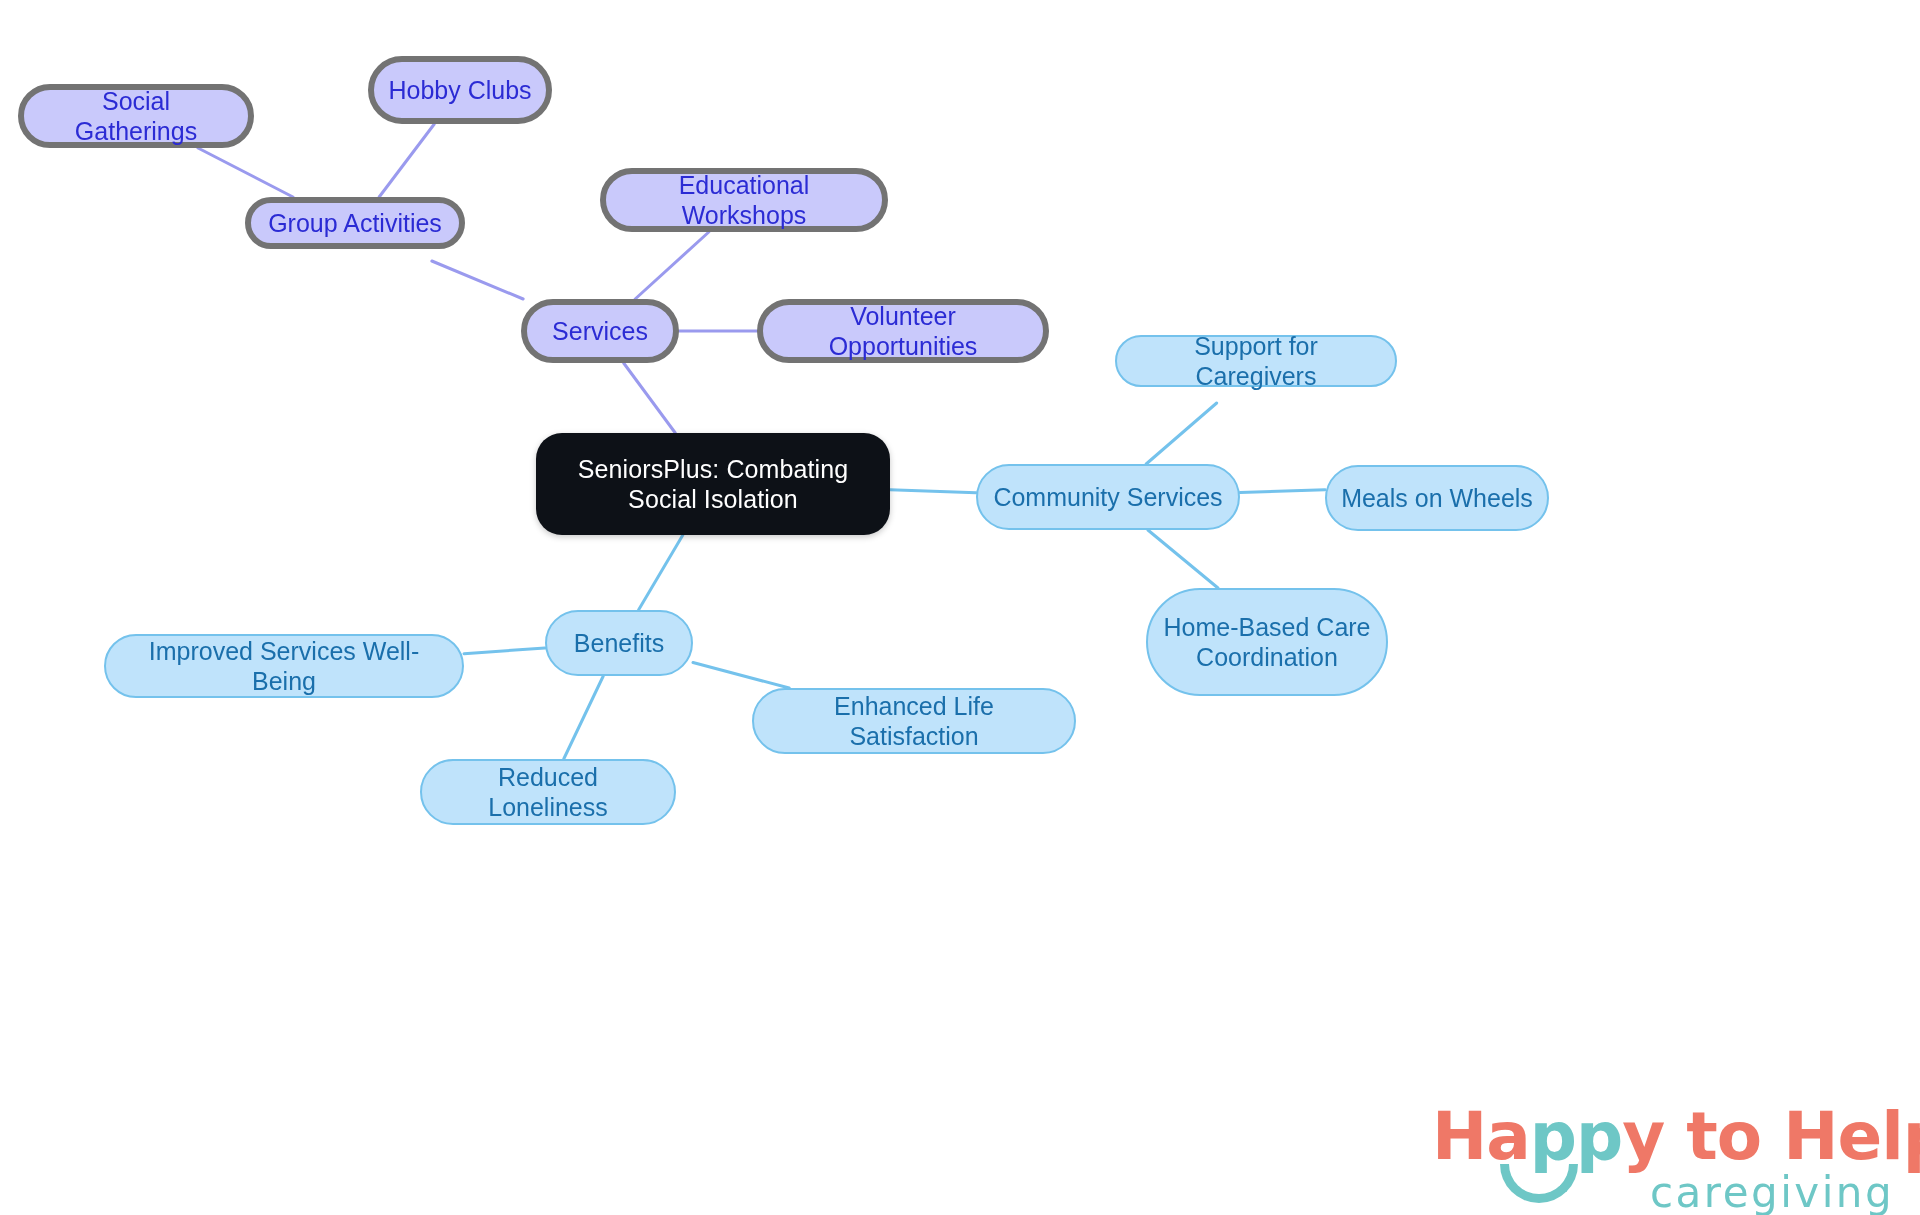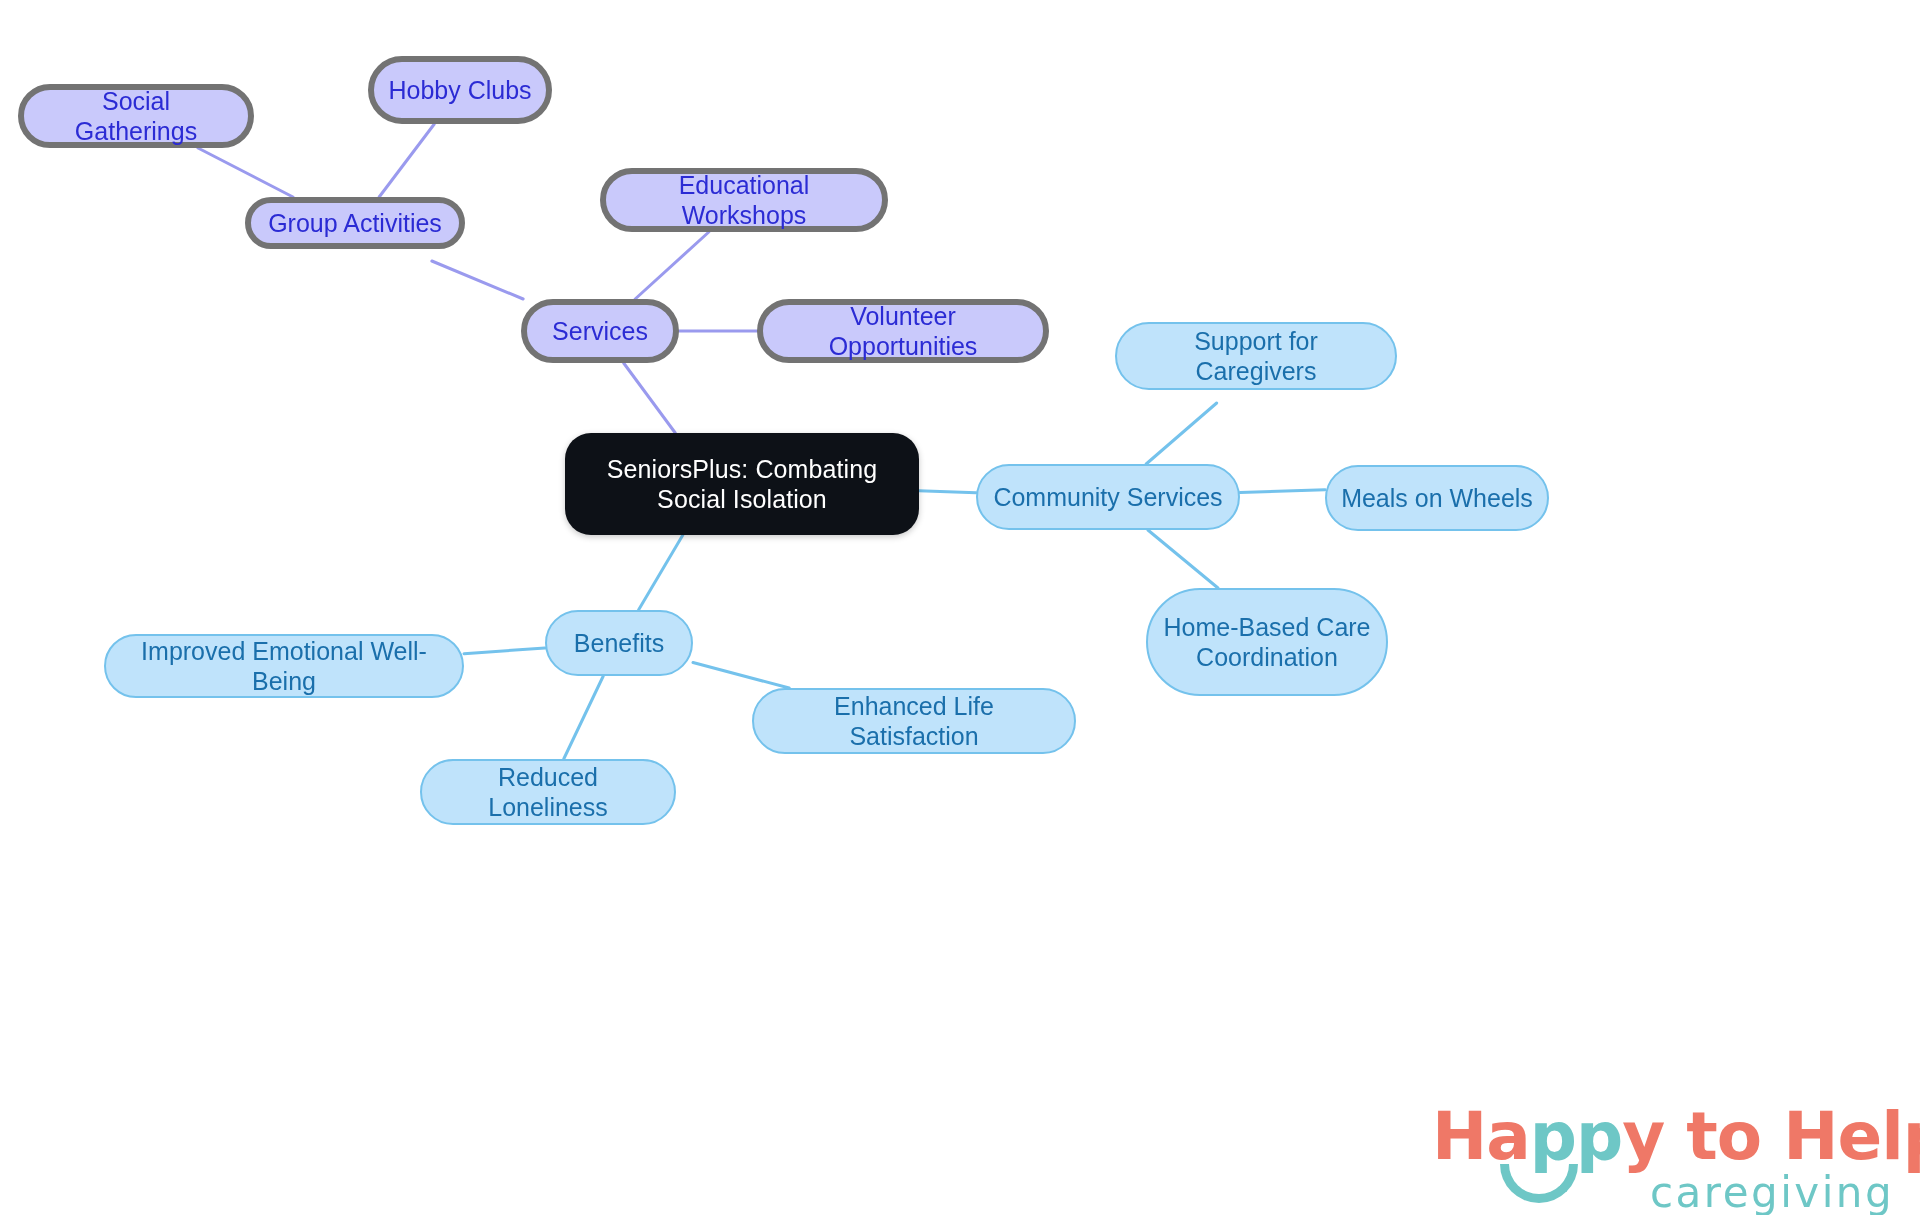--- a/index.html
+++ b/index.html
@@ -123,34 +123,34 @@
       <line x1="890" y1="489.8253164556962" x2="976" y2="492.65569620253166" stroke="#74c2ec" stroke-width="3" stroke-linecap="round"></line>
       <line x1="1146.15625" y1="464" x2="1216.6875" y2="403" stroke="#74c2ec" stroke-width="3" stroke-linecap="round"></line>
       <line x1="1240" y1="492.5866261398176" x2="1325" y2="489.74468085106383" stroke="#74c2ec" stroke-width="3" stroke-linecap="round"></line>
       <line x1="1147.8848920863309" y1="530" x2="1217.9856115107914" y2="588" stroke="#74c2ec" stroke-width="3" stroke-linecap="round"></line>
       <line x1="682.8490566037735" y1="535" x2="638.5094339622641" y2="610" stroke="#74c2ec" stroke-width="3" stroke-linecap="round"></line>
       <line x1="545" y1="648.0805970149254" x2="464" y2="653.6417910447761" stroke="#74c2ec" stroke-width="3" stroke-linecap="round"></line>
       <line x1="693" y1="662.5661016949152" x2="789.1923076923077" y2="688" stroke="#74c2ec" stroke-width="3" stroke-linecap="round"></line>
       <line x1="603.2751677852349" y1="676" x2="563.7248322147651" y2="759" stroke="#74c2ec" stroke-width="3" stroke-linecap="round"></line>
     </svg>
   <div id="nodes">
-      <div class="node root" style="left: 536px; top: 433px; width: 354px; height: 102px; margin-left: 29px;"><span>SeniorsPlus: Combating Social Isolation</span></div>
+      <div class="node root" style="left: 536px; top: 433px; width: 354px; height: 102px;"><span>SeniorsPlus: Combating Social Isolation</span></div>
       <div class="node purple" style="left: 521px; top: 299px; width: 158px; height: 64px;"><span>Services</span></div>
       <div class="node purple" style="left: 245px; top: 197px; width: 220px; height: 52px;"><span>Group Activities</span></div>
       <div class="node purple" style="left: 18px; top: 84px; width: 236px; height: 64px;"><span>Social Gatherings</span></div>
       <div class="node purple" style="left: 368px; top: 56px; width: 184px; height: 68px;"><span>Hobby Clubs</span></div>
       <div class="node purple" style="left: 600px; top: 168px; width: 288px; height: 64px;"><span>Educational Workshops</span></div>
       <div class="node purple" style="left: 757px; top: 299px; width: 292px; height: 64px;"><span>Volunteer Opportunities</span></div>
       <div class="node blue" style="left: 976px; top: 464px; width: 264px; height: 66px;"><span>Community Services</span></div>
-      <div class="node blue" style="left: 1115px; top: 322px; width: 282px; height: 68px;"><span>Support for Caregivers</span></div>
+      <div class="node blue" style="left: 1115px; top: 335px; width: 282px; height: 52px;"><span>Support for Caregivers</span></div>
       <div class="node blue" style="left: 1325px; top: 465px; width: 224px; height: 66px;"><span>Meals on Wheels</span></div>
       <div class="node blue" style="left: 1146px; top: 588px; width: 242px; height: 108px;"><span>Home-Based Care
 Coordination</span></div>
       <div class="node blue" style="left: 545px; top: 610px; width: 148px; height: 66px;"><span>Benefits</span></div>
-      <div class="node blue" style="left: 104px; top: 634px; width: 360px; height: 64px;"><span>Improved Emotional Well-Being</span></div>
+      <div class="node blue" style="left: 104px; top: 634px; width: 360px; height: 64px;"><span>Improved Services Well-Being</span></div>
       <div class="node blue" style="left: 752px; top: 688px; width: 324px; height: 66px;"><span>Enhanced Life Satisfaction</span></div>
       <div class="node blue" style="left: 420px; top: 759px; width: 256px; height: 66px;"><span>Reduced Loneliness</span></div>
     </div>
 
   <div id="logo">
     <div class="logo-main"><span>Ha</span><span class="teal">pp</span><span>y</span><span> to Help</span></div>
     <div class="logo-smile"></div>
     <div class="logo-sub">caregiving</div>
   </div>
 </div>

